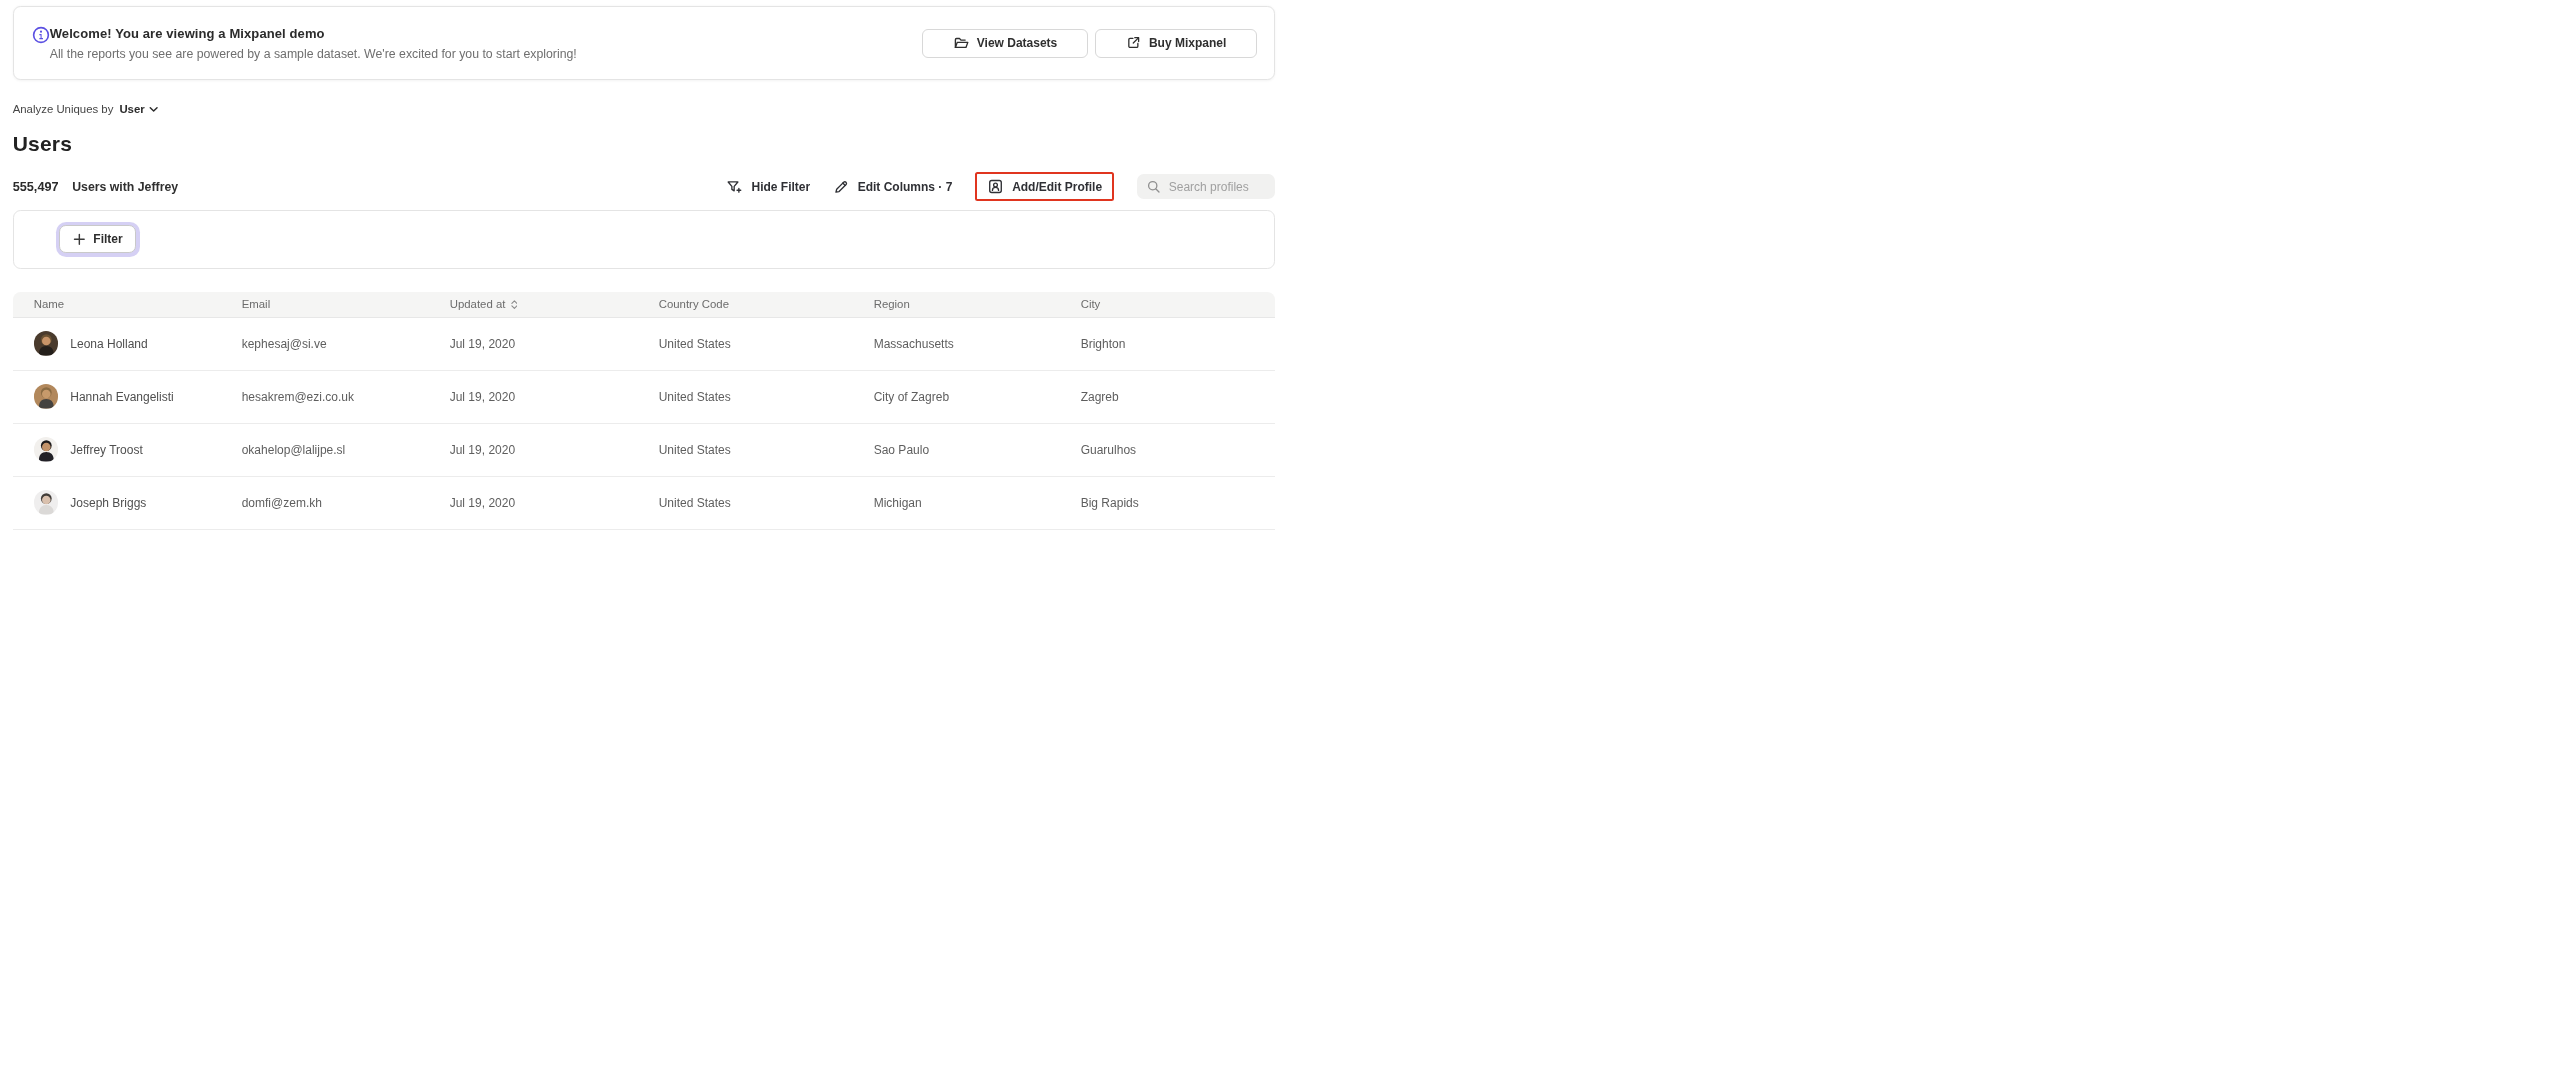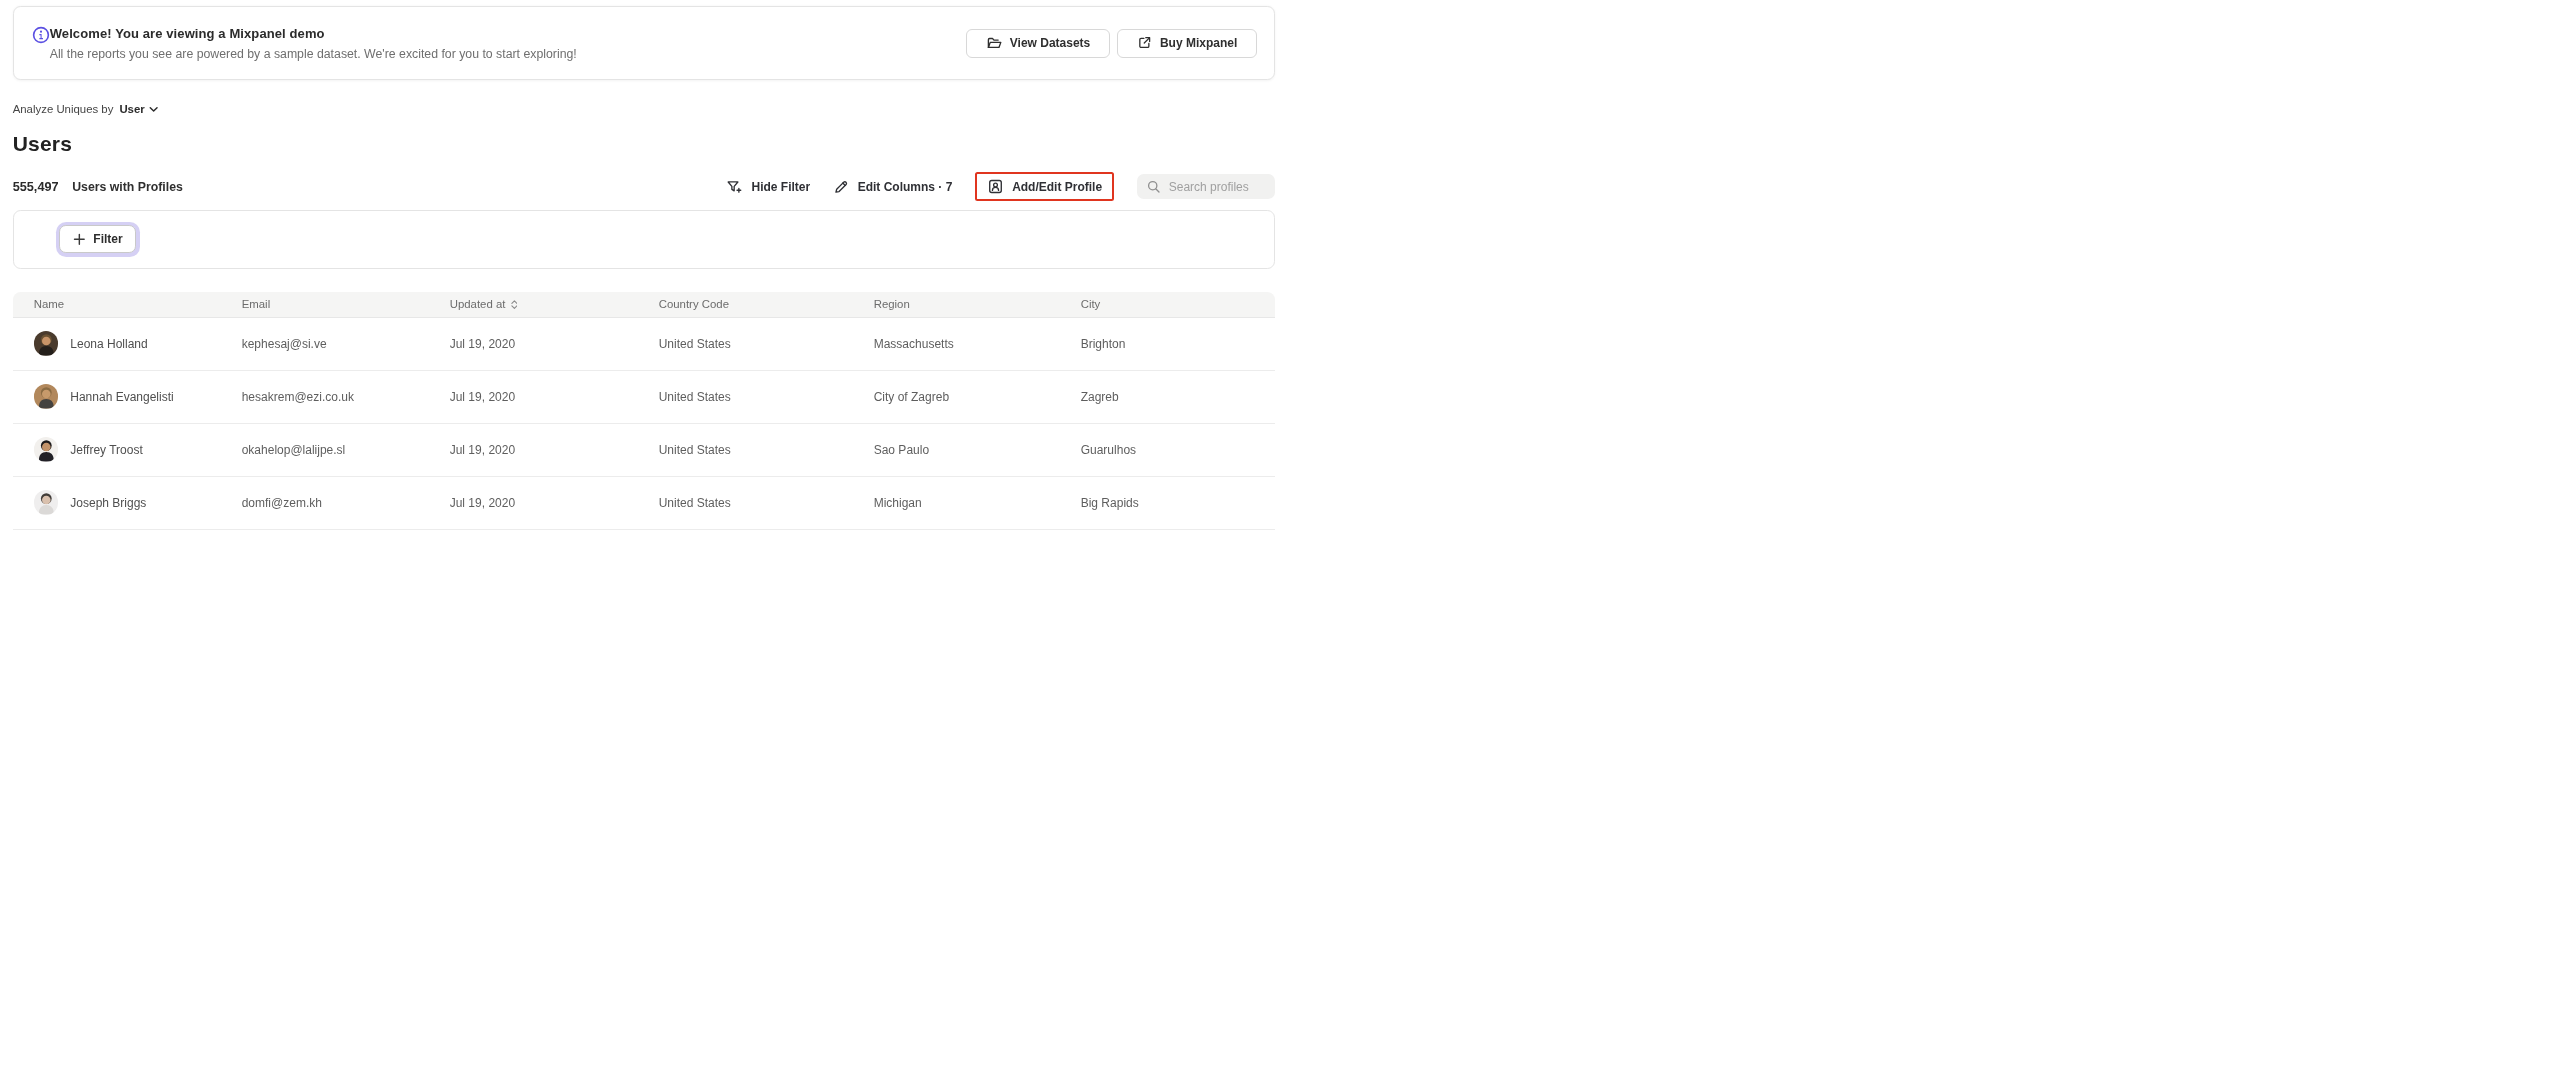--- a/index.html
+++ b/index.html
@@ -18,21 +18,21 @@
     box-shadow: 0 0.8px 2.5px rgba(0,0,0,.05);
     display: flex; justify-content: space-between; align-items: center;
     padding: 0 17px 0 18px; background:#fff;
   }
   .banner-left { display:flex; gap:0; align-items:flex-start; padding-top:1.7px; }
   .banner-texts { display:flex; flex-direction:column; gap:6px; }
   .banner-title { font-size:13px; font-weight:700; color:#2b2b2b; letter-spacing:0.1px; }
   .banner-sub { font-size:12.3px; color:#6f6f6f; }
   .banner-actions { display:flex; gap:6.8px; }
   .btn {
-    display:flex; align-items:center; gap:7.6px; height:29px; padding:0 19px;
+    display:flex; align-items:center; gap:7.6px; height:29px; padding:0 30px;
     background:#fff; border:0.8px solid #d8d8d8; border-radius:6px;
     font-size:12px; font-weight:700; color:#2f2f2f; cursor:pointer;
     font-family: "Liberation Sans", sans-serif;
   }
 
   
   .meta-row {
     margin: 23px 12.7px 0; display:flex; align-items:center; gap:6px;
     font-size:11.4px; color:#454545;
   }
@@ -141,21 +141,21 @@
         <path d="M1.5 2 L5.5 6 L9.5 2"></path>
       </svg>
     </span>
   </span>
 </div>
 
 <h1 class="page-title">Users</h1>
 
 <div class="stats-row">
   <span class="stat-count">555,497</span>
-  <span class="stat-label">Users with Profiles</span>
+  <span class="stat-label">Users with Jeffrey</span>
 
   <div class="toolbar">
     <div class="tb-item">
       <span>
         <svg width="17" height="16" viewBox="0 0 20 19" fill="none" stroke="#2f3035" stroke-width="1.6" stroke-linejoin="round" stroke-linecap="round">
           <path d="M2.5 3.5 h11.5 l-4.4 5.2 v5.4 l-2.7 -1.7 v-3.7 z"></path>
           <path d="M15.2 11.2 v4.4 M13 13.4 h4.4"></path>
         </svg>
       </span>
       <span>Hide Filter</span>

